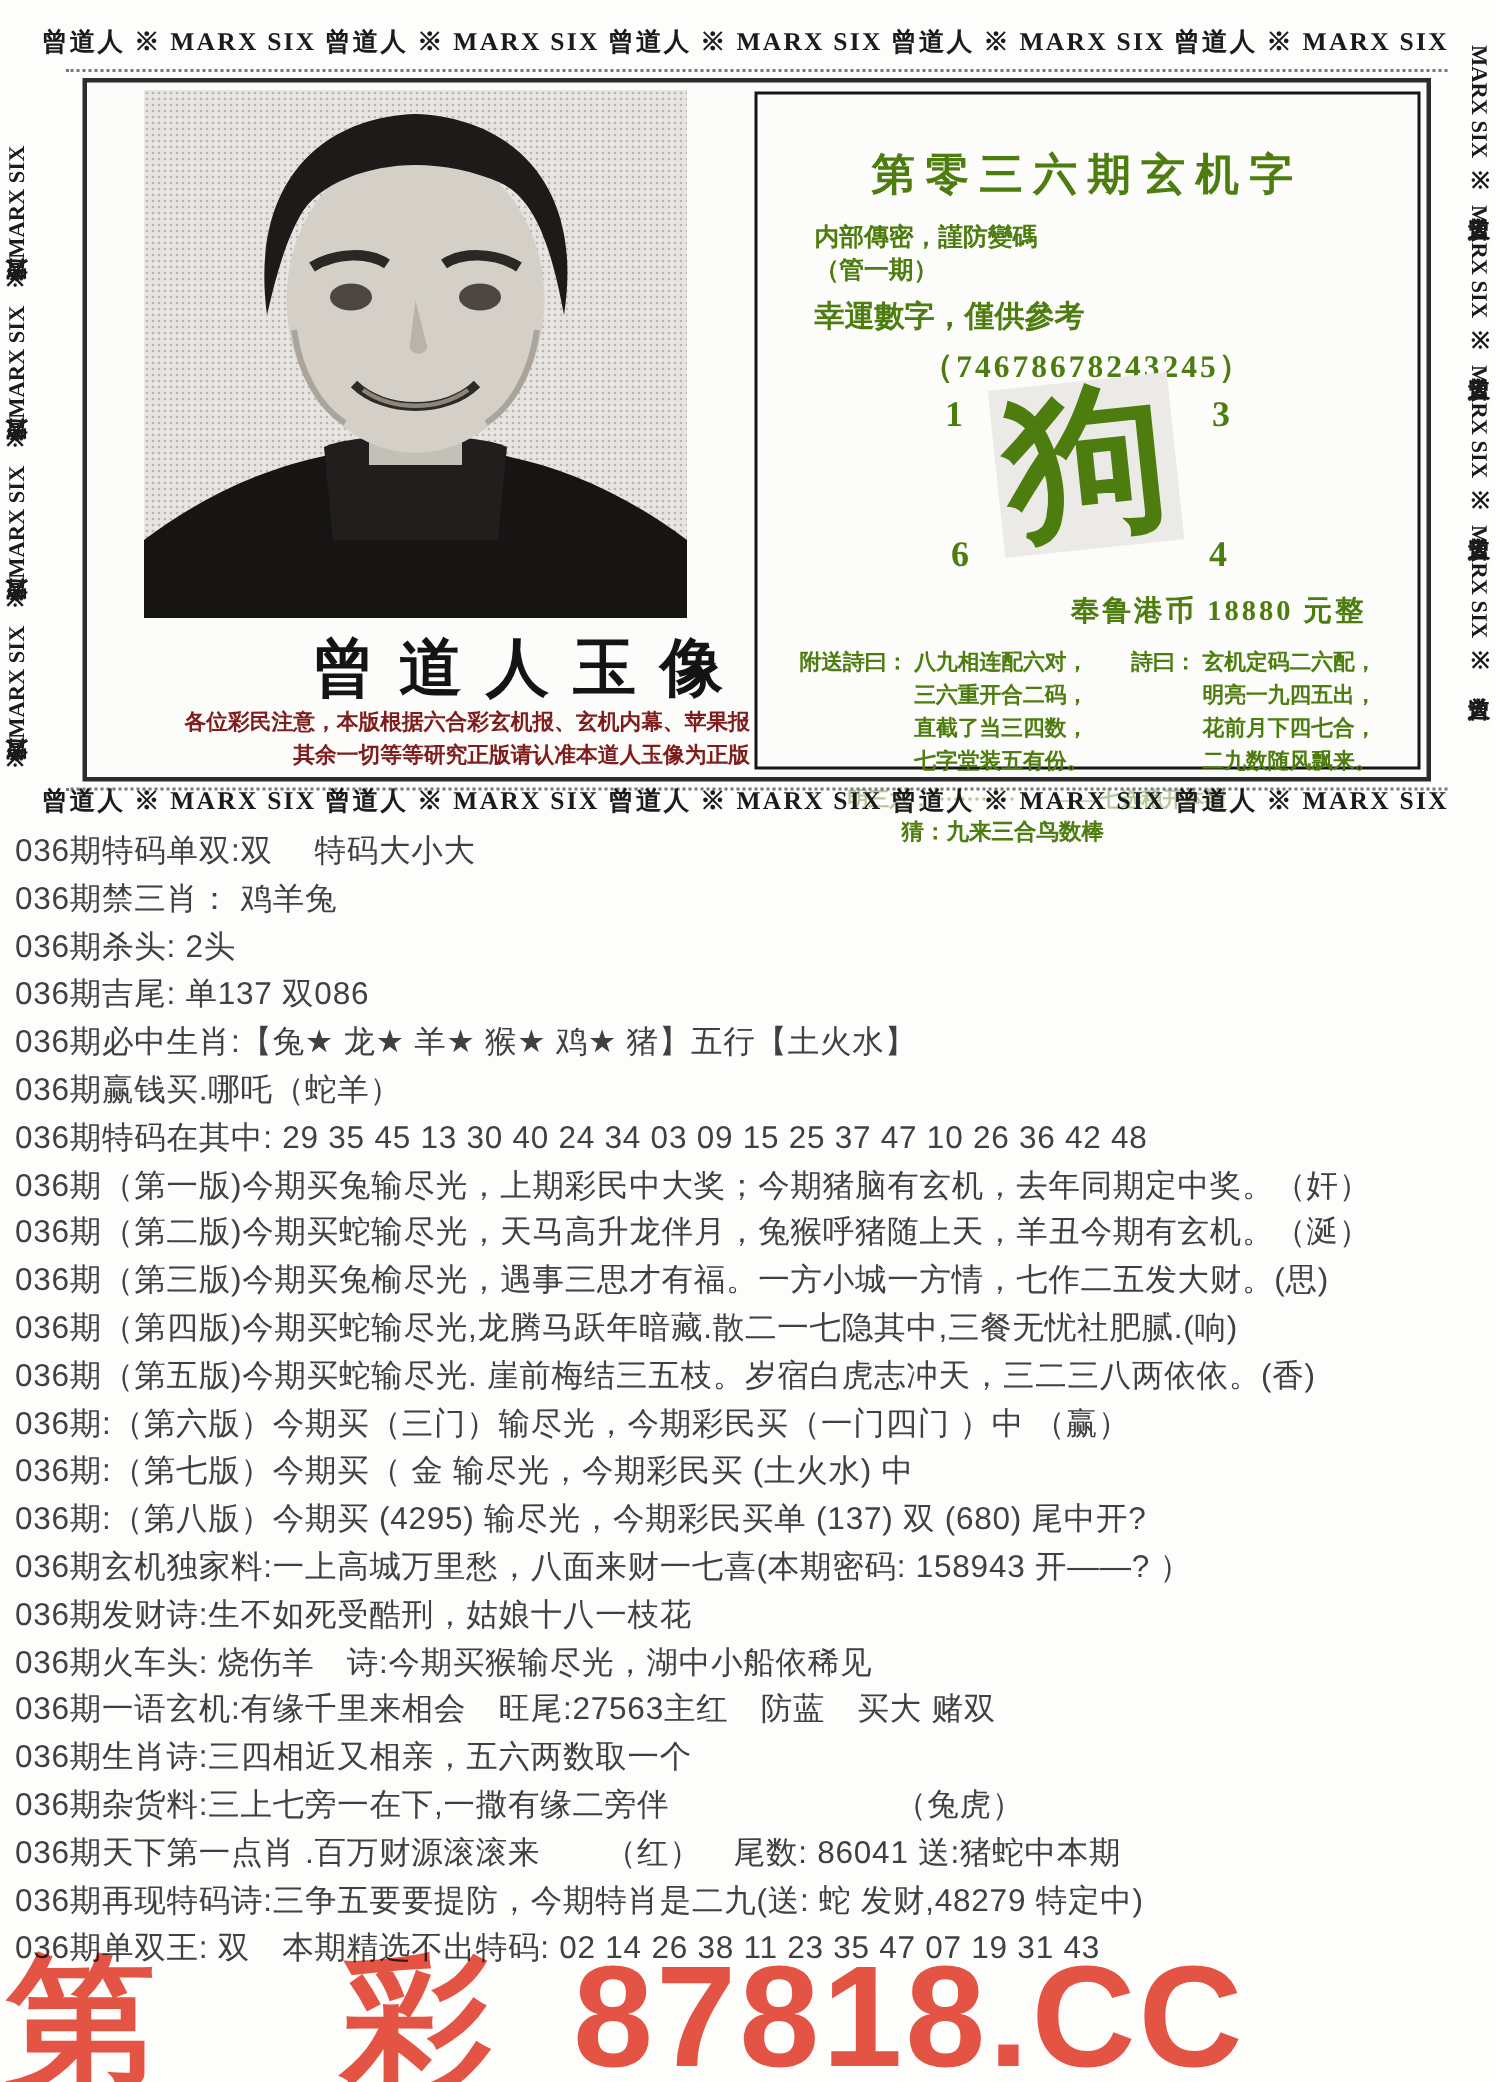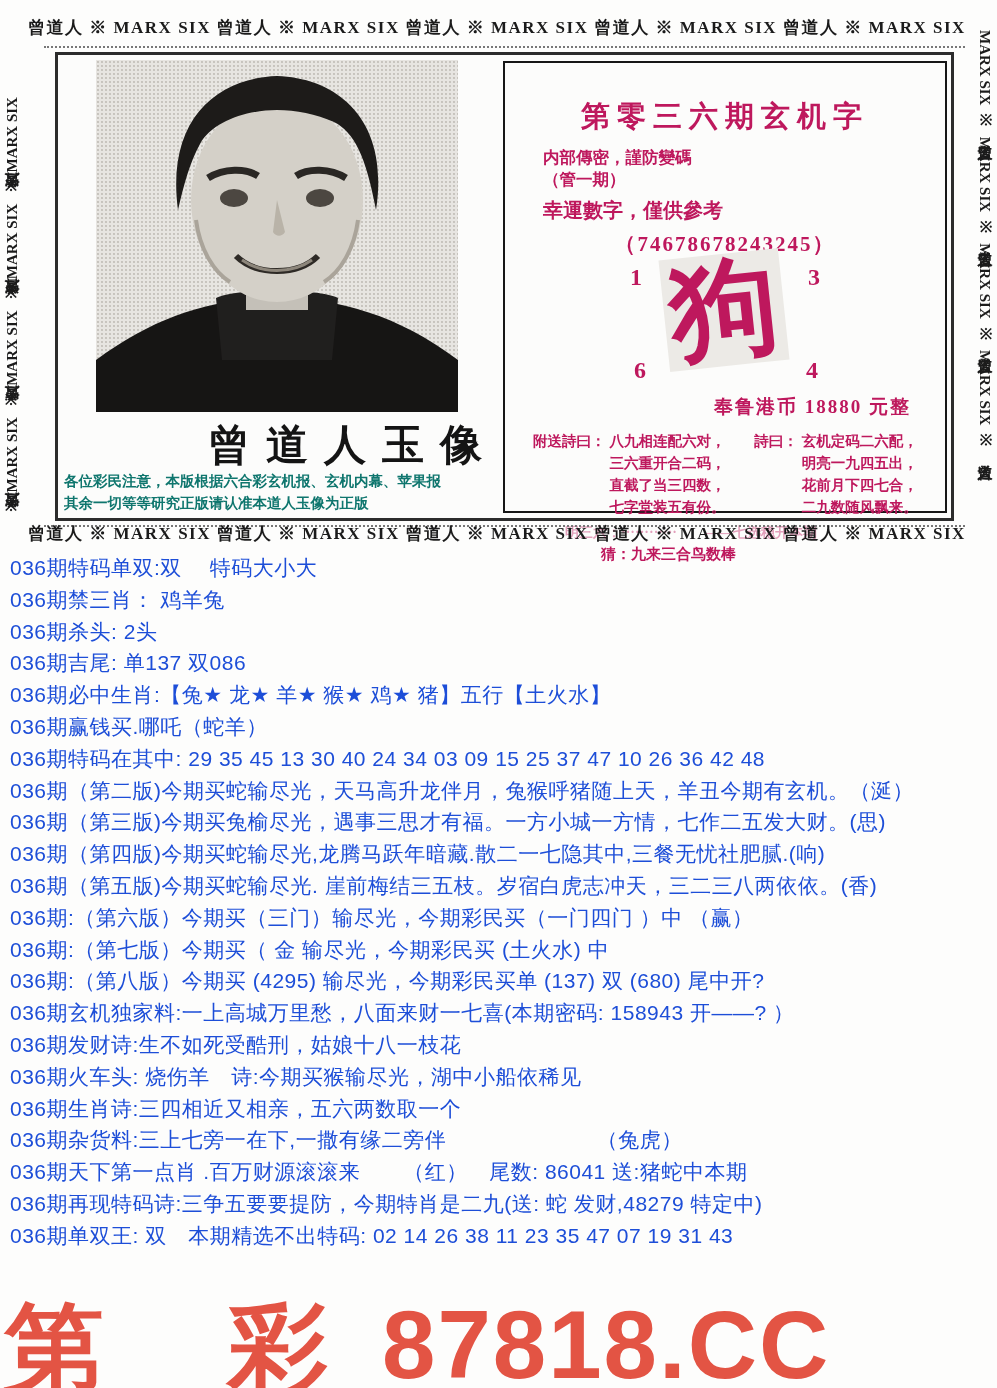--- a/index.html
+++ b/index.html
@@ -24,27 +24,27 @@
   #frame:before{content:"";position:absolute;left:-14px;right:-14px;top:-9px;border-top:2px dotted #777;}
   #frame:after{content:"";position:absolute;left:-14px;right:-14px;bottom:-9px;border-bottom:2px dotted #777;}
 
   
   #portrait{position:absolute;left:38px;top:5px;width:362px;height:352px;background:#efeeec;}
   #portrait svg{display:block;width:100%;height:100%;}
   #caption{position:absolute;left:0;top:362px;width:440px;text-align:right;
            font-family:"Liberation Serif","DejaVu Serif",serif;font-size:42px;font-weight:bold;
            letter-spacing:16px;color:#141414;}
   .photonote{position:absolute;left:6px;width:436px;font-family:"Liberation Serif","DejaVu Serif",serif;
-             font-size:14.5px;font-weight:bold;color:#0f766e;white-space:nowrap;}
+             font-size:14.5px;font-weight:bold;color:#7f1d1d;white-space:nowrap;text-align:right;}
   #note1{top:417px;}
   #note2{top:439px;}
 
   
   #panel{position:absolute;left:445px;top:6px;width:440px;height:448px;border:2px solid #161616;
-         font-family:"Liberation Serif","DejaVu Serif",serif;color:#be185d;}
+         font-family:"Liberation Serif","DejaVu Serif",serif;color:#4d7c0f;}
   #panel-title{margin-top:34px;text-align:center;font-size:29px;font-weight:bold;letter-spacing:7px;}
   #panel-row1{display:flex;justify-content:space-between;padding:10px 26px 0 38px;font-size:16.5px;font-weight:bold;flex-direction:column;}
   #panel-row2{padding:6px 0 0 38px;font-size:20px;font-weight:bold;}
   #panel-digits{padding:6px 0 0 0;text-align:center;font-size:21px;font-weight:bold;letter-spacing:2px;}
   #zodiac-block{position:relative;width:190px;margin:4px auto 0 auto;height:122px;}
   #zodiac-char{position:absolute;left:34px;top:-8px;font-size:108px;font-weight:bold;line-height:1;
                transform:rotate(-6deg);background:#eceae6;padding:2px 6px;}
   .corner{position:absolute;font-size:24px;font-weight:bold;}
   #corner-tl{left:0;top:2px;} #corner-tr{right:0;top:2px;}
   #corner-bl{left:4px;bottom:0;} #corner-br{right:2px;bottom:0;}
@@ -54,21 +54,21 @@
   #poem-left{width:57%;}
   #poem-right{width:43%;font-family:Liberation Serif, serif;}
   .poemlabel{white-space:nowrap;margin-right:4px;}
   .poemlines div{margin-bottom:3px;white-space:nowrap;}
   #faded-line{padding:4px 0 0 60px;font-size:14px;font-weight:bold;opacity:.4;filter:blur(.4px);white-space:nowrap;}
   #guess-line{padding:3px 0 0 96px;font-size:15px;font-weight:bold;}
 
   
   #body-lines{position:absolute;left:10px;top:552px;width:985px;}
   .bodyline{height:31.8px;line-height:31.8px;font-size:21px;font-weight:500;white-space:nowrap;
-            color:#1d4ed8;letter-spacing:.5px;}
+            color:#404040;letter-spacing:.5px;}
 
   
   #watermark{position:absolute;left:0;top:1284px;width:997px;height:104px;pointer-events:none;
              color:#e23c2b;mix-blend-mode:multiply;opacity:.88;
              font-family:"Liberation Serif","DejaVu Serif",serif;font-weight:bold;z-index:6;}
   #watermark span{position:absolute;}
   #wm1{left:4px;top:0;font-size:100px;}
   #wm2{left:228px;top:0;font-size:100px;}
   #wm3{left:382px;top:6px;font-size:96px;letter-spacing:2px;font-family:"Liberation Sans","DejaVu Sans",sans-serif;}
 </style>
@@ -164,30 +164,32 @@
   <div class="hborder" id="border-mid">曾道人 ※ MARX SIX  曾道人 ※ MARX SIX  曾道人 ※ MARX SIX  曾道人 ※ MARX SIX  曾道人 ※ MARX SIX  曾道人 ※ MARX SIX  曾道人 ※ MARX SIX</div>
 
   <div id="body-lines">
       <div class="bodyline">036期特码单双:双　 特码大小大</div>
       <div class="bodyline">036期禁三肖： 鸡羊兔</div>
       <div class="bodyline">036期杀头: 2头</div>
       <div class="bodyline">036期吉尾: 单137 双086</div>
       <div class="bodyline">036期必中生肖:【兔★ 龙★ 羊★ 猴★ 鸡★ 猪】五行【土火水】</div>
       <div class="bodyline">036期赢钱买.哪吒（蛇羊）</div>
       <div class="bodyline">036期特码在其中: 29 35 45 13 30 40 24 34 03 09 15 25 37 47 10 26 36 42 48</div>
+      <div class="bodyline">036期（第一版)今期买兔输尽光，上期彩民中大奖；今期猪脑有玄机，去年同期定中奖。（奸）</div>
       <div class="bodyline">036期（第二版)今期买蛇输尽光，天马高升龙伴月，兔猴呼猪随上天，羊丑今期有玄机。（涎）</div>
       <div class="bodyline">036期（第三版)今期买兔榆尽光，遇事三思才有福。一方小城一方情，七作二五发大财。(思)</div>
       <div class="bodyline">036期（第四版)今期买蛇输尽光,龙腾马跃年暗藏.散二一七隐其中,三餐无忧社肥腻.(响)</div>
       <div class="bodyline">036期（第五版)今期买蛇输尽光. 崖前梅结三五枝。岁宿白虎志冲天，三二三八两依依。(香)</div>
       <div class="bodyline">036期:（第六版）今期买（三门）输尽光，今期彩民买（一门四门 ）中 （赢）</div>
       <div class="bodyline">036期:（第七版）今期买（ 金 输尽光，今期彩民买 (土火水) 中</div>
       <div class="bodyline">036期:（第八版）今期买 (4295) 输尽光，今期彩民买单 (137) 双 (680) 尾中开?</div>
       <div class="bodyline">036期玄机独家料:一上高城万里愁，八面来财一七喜(本期密码: 158943 开——? ）</div>
       <div class="bodyline">036期发财诗:生不如死受酷刑，姑娘十八一枝花</div>
       <div class="bodyline">036期火车头: 烧伤羊　诗:今期买猴输尽光，湖中小船依稀见</div>
+      <div class="bodyline">036期一语玄机:有缘千里来相会　旺尾:27563主红　防蓝　买大 赌双</div>
       <div class="bodyline">036期生肖诗:三四相近又相亲，五六两数取一个</div>
       <div class="bodyline">036期杂货料:三上七旁一在下,一撒有缘二旁伴　　　　　　　（兔虎）</div>
       <div class="bodyline">036期天下第一点肖 .百万财源滚滚来　　（红）　尾数: 86041 送:猪蛇中本期</div>
       <div class="bodyline">036期再现特码诗:三争五要要提防，今期特肖是二九(送: 蛇 发财,48279 特定中)</div>
       <div class="bodyline">036期单双王: 双　本期精选不出特码: 02 14 26 38 11 23 35 47 07 19 31 43</div>
     </div>
 
   <div id="watermark">
     <span id="wm1">第</span>
     <span id="wm2">彩</span>

